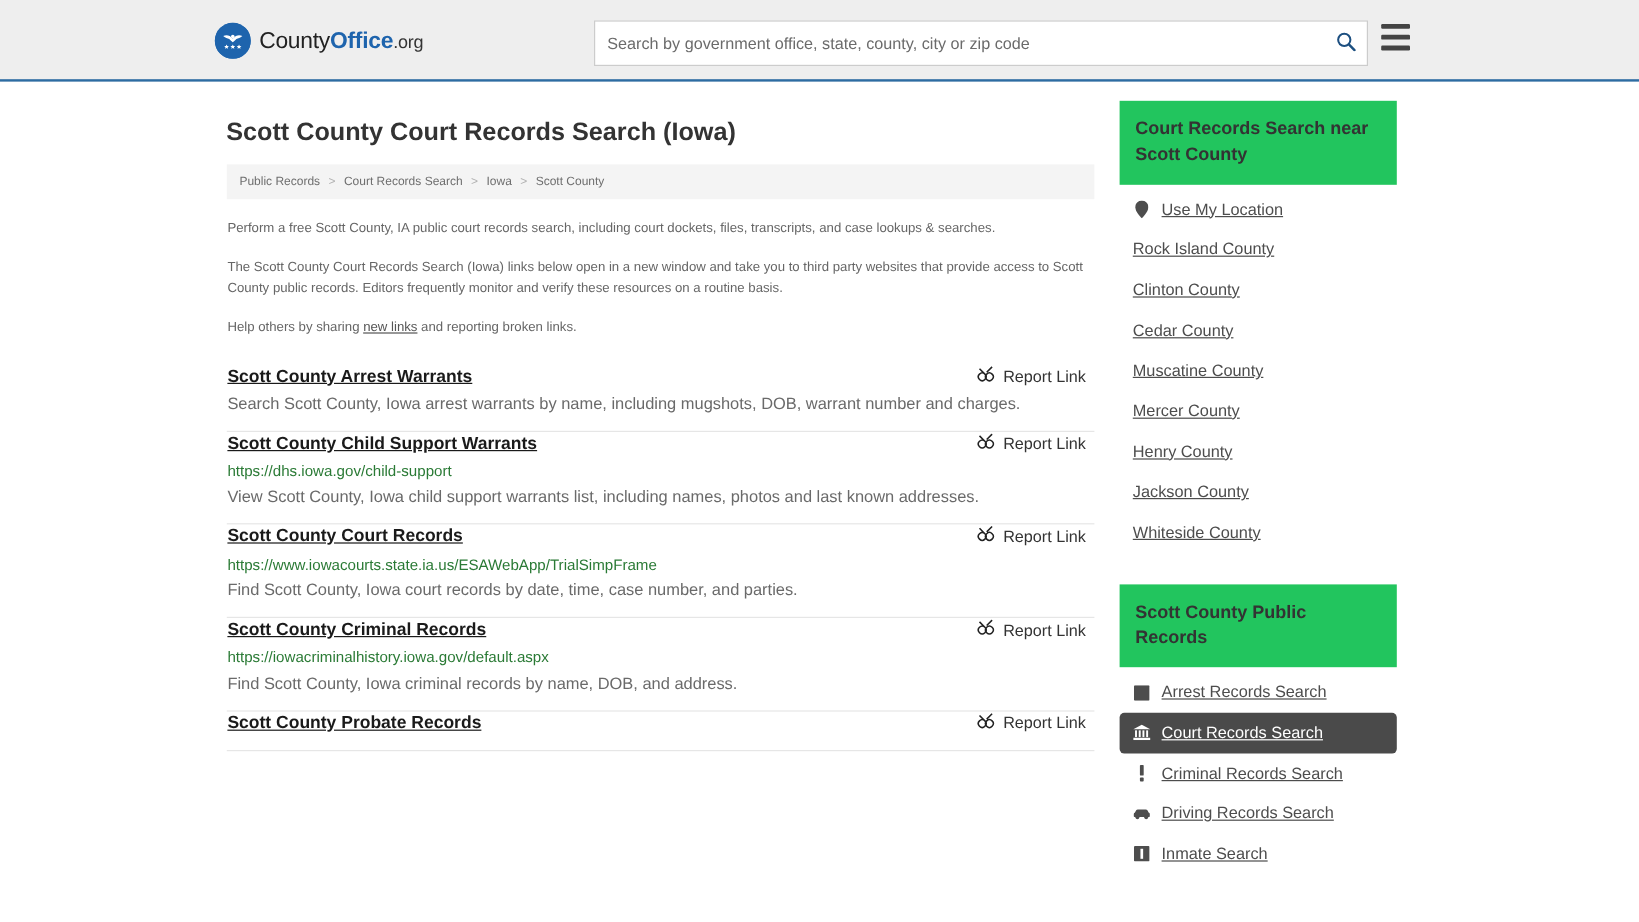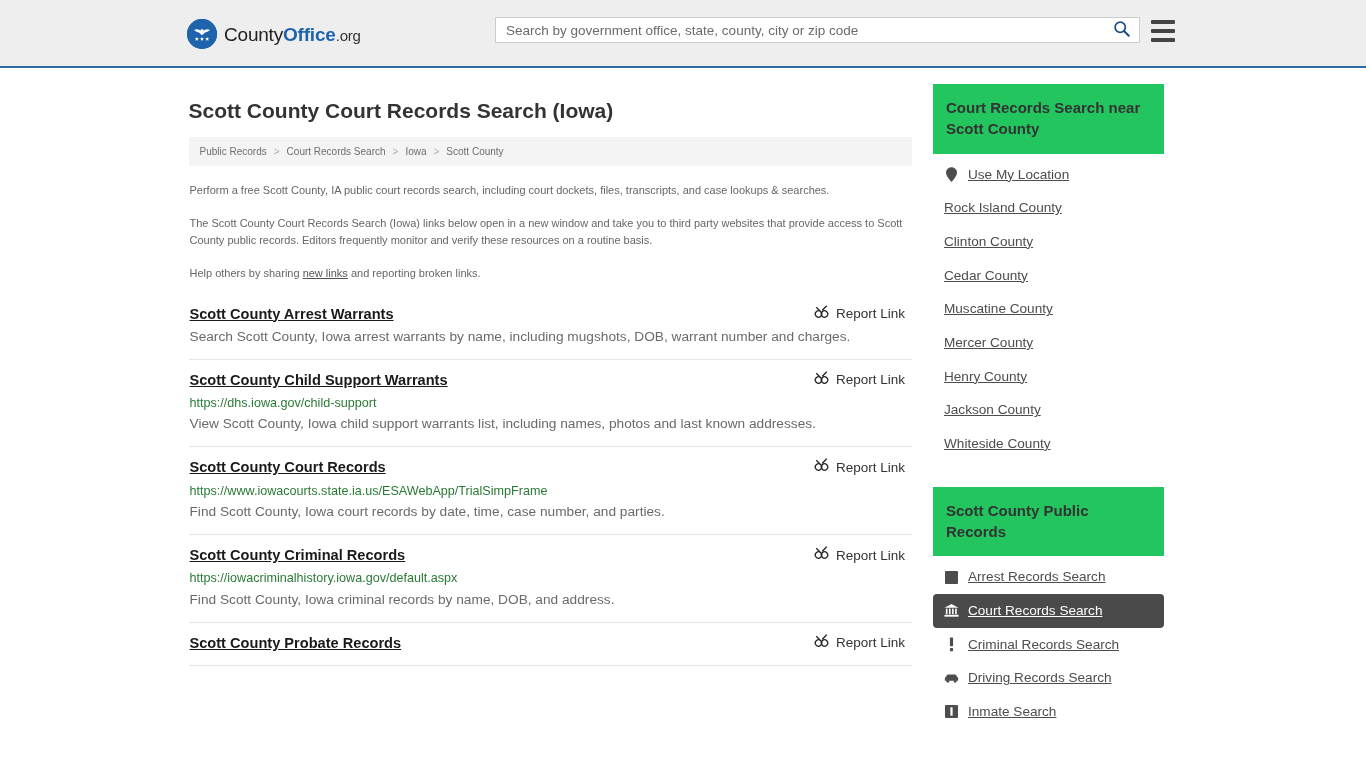--- a/index.html
+++ b/index.html
@@ -20,21 +20,21 @@
     border-bottom: 2px solid #2d6ca2;
     display: flex;
     align-items: center;
     position: relative;
     box-sizing: border-box;
   }
   .logo-wrap {
     display: flex;
     align-items: center;
     position: absolute;
-    left: 187px;
+    left: 179px;
     top: 19px;
     gap: 7px;
     text-decoration: none;
   }
   .logo-mark {
     width: 30px;
     height: 30px;
     border-radius: 50%;
     background: #1e64ad;
     display: block;
@@ -50,21 +50,21 @@
   }
   .logo-text .b { color: #1e64ad; font-weight: bold; }
   .logo-text .n { font-weight: normal; color: #222; }
   .logo-text .tld { font-size: 15px; color: #333; }
 
   .search-wrap {
     position: absolute;
     left: 495px;
     top: 17px;
     width: 645px;
-    height: 26px;
+    height: 38px;
     background: #ffffff;
     border: 1px solid #cccccc;
     box-sizing: border-box;
     display: flex;
     align-items: center;
   }
   .search-input {
     flex: 1;
     border: none;
     outline: none;
@@ -154,21 +154,20 @@
   .intro p a {
     color: #555;
     text-decoration: underline;
   }
 
   
   .results { margin-top: 22px; }
   .result {
     border-bottom: 1px solid #e6e6e6;
     padding: 0 1px 11px 1px;
-    margin-bottom: 10px;
     position: relative;
   }
   .result:first-child { padding-top: 0; }
   .result-head {
     display: flex;
     justify-content: space-between;
     align-items: flex-start;
   }
   .result-title {
     font-size: 14.6px;

